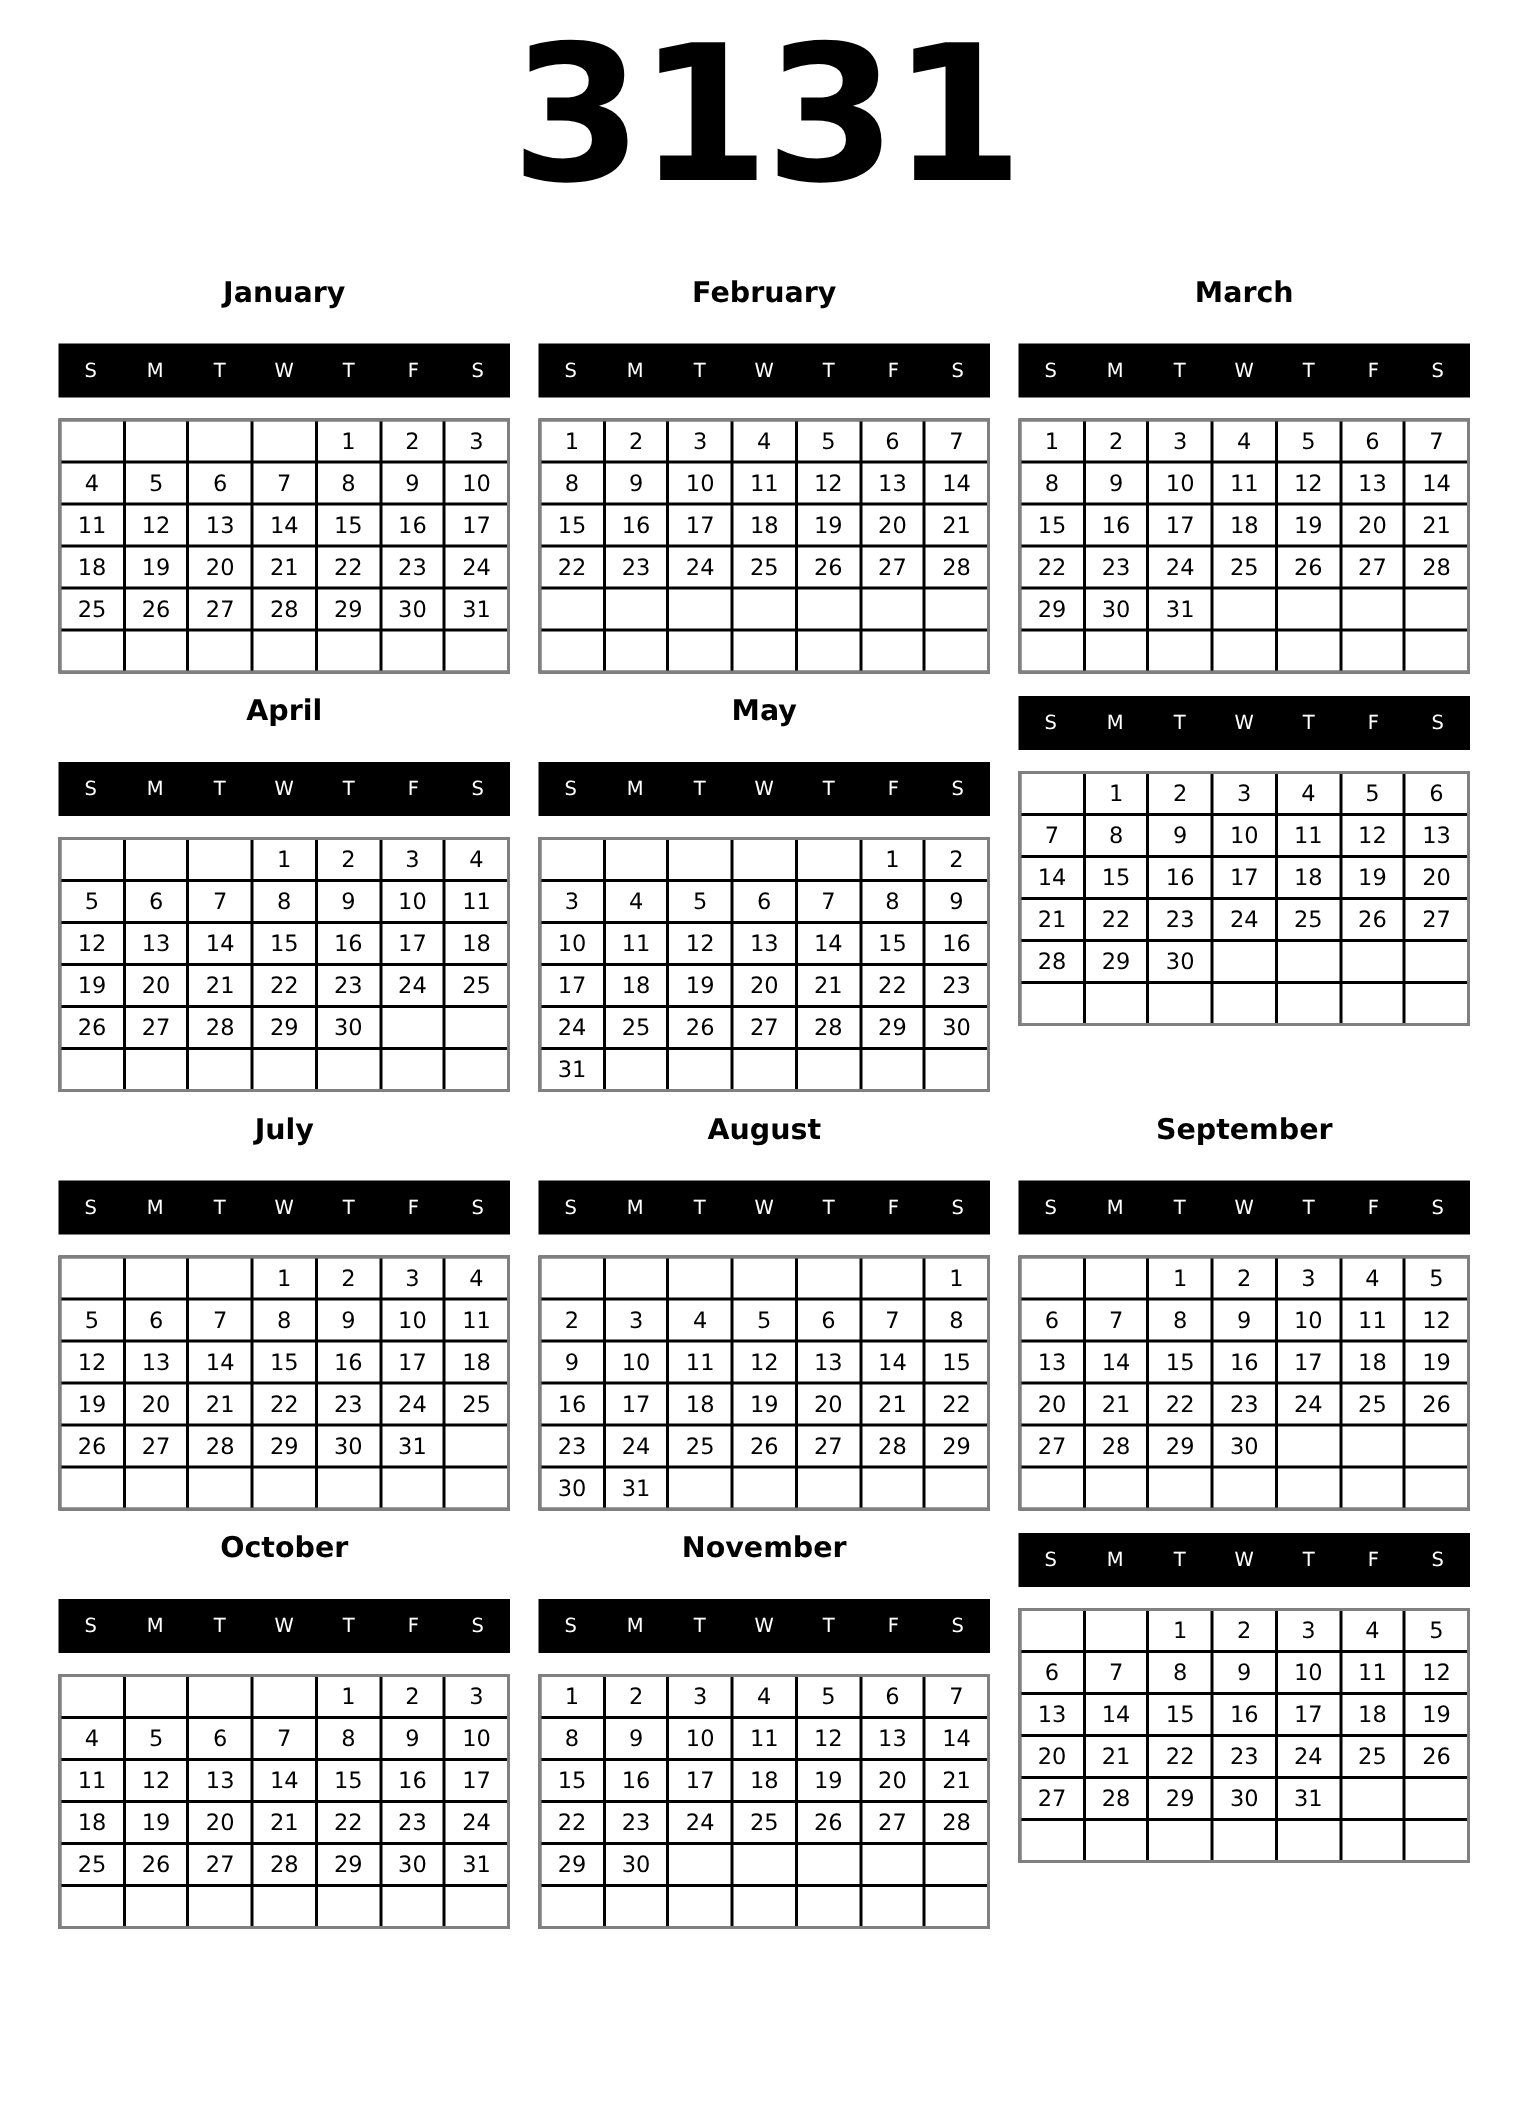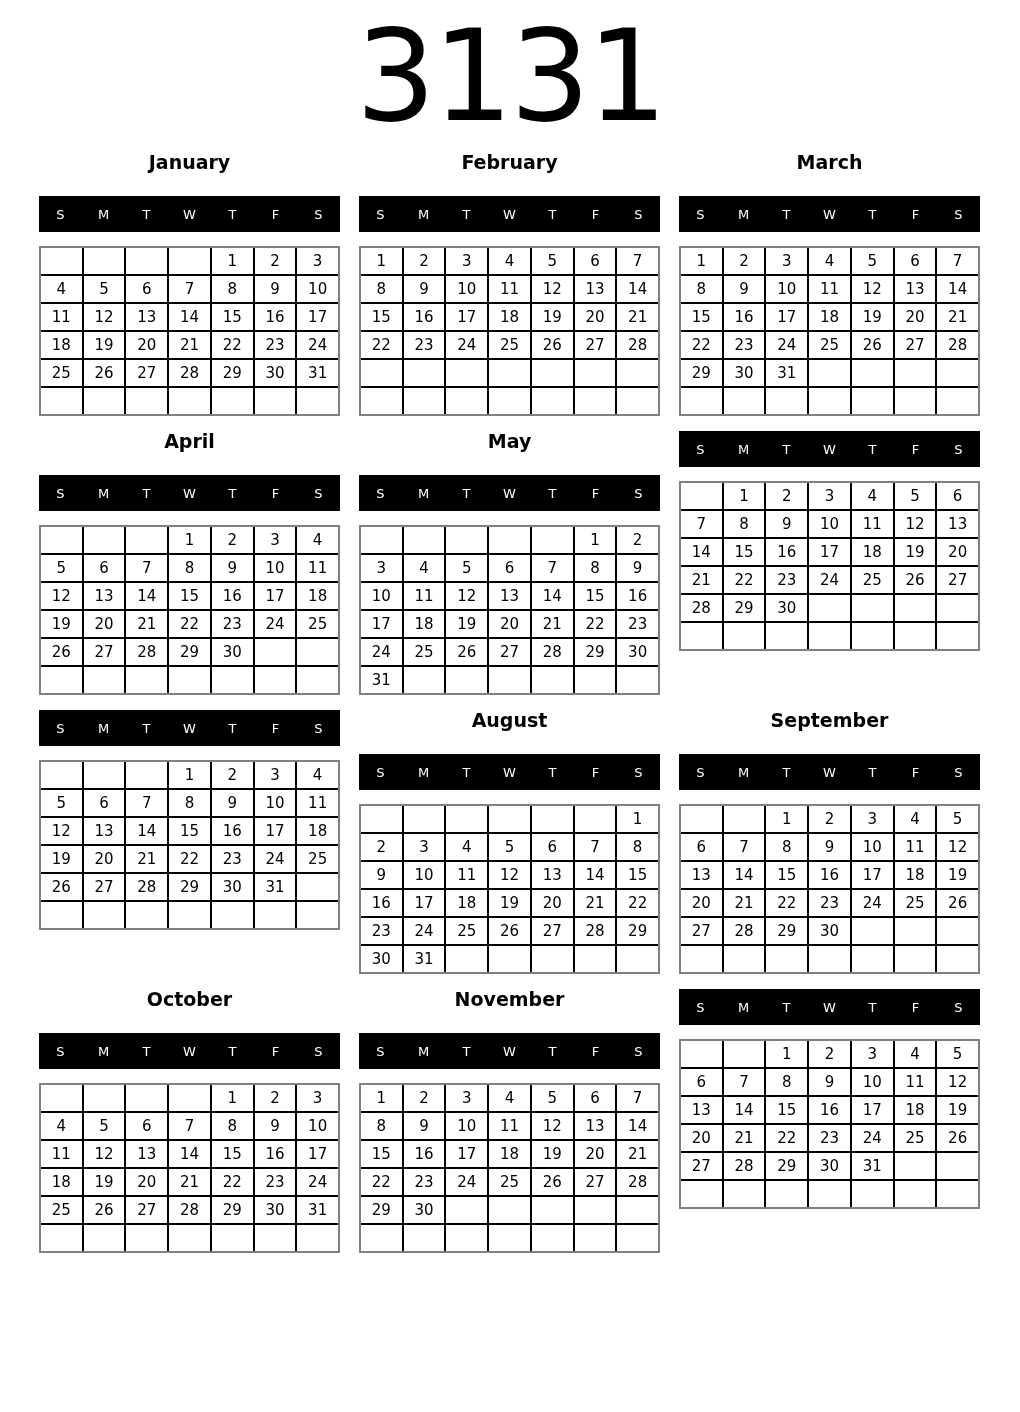--- a/index.html
+++ b/index.html
@@ -10,31 +10,31 @@
     width: 1020px; height: 1412px;
     overflow: hidden;
     font-family: "DejaVu Sans", sans-serif;
     color: var(--text, #000);
   }
   .year-title {
     margin: 14px 0 0 0;
     text-align: center;
     font-size: 126px;
     line-height: 1;
-    font-weight: normal;
+    font-weight: bold;
     letter-spacing: -3px;
     color: var(--text, #000);
   }
   .months-grid {
     display: grid;
     grid-template-columns: repeat(3, 301px);
     column-gap: 19px;
     row-gap: 15px;
     padding: 0 39px;
-    margin-top: 12px;
+    margin-top: 45px;
   }
   .month {
     width: 301px;
   }
   .month-title {
     margin: 0 0 23px 0;
     height: 21px;
     line-height: 21px;
     text-align: center;
     font-size: 19px;
@@ -406,20 +406,21 @@
         <div class="cell"></div>
         <div class="cell"></div>
         <div class="cell"></div>
         <div class="cell"></div>
         <div class="cell"></div>
         <div class="cell"></div>
         <div class="cell"></div>
       </div>
     </section>
     <section class="month">
+      <h2 class="month-title">July</h2>
       <div class="day-header">
         <div class="day-header-cell">S</div>
         <div class="day-header-cell">M</div>
         <div class="day-header-cell">T</div>
         <div class="day-header-cell">W</div>
         <div class="day-header-cell">T</div>
         <div class="day-header-cell">F</div>
         <div class="day-header-cell">S</div>
       </div>
       <div class="weeks">

